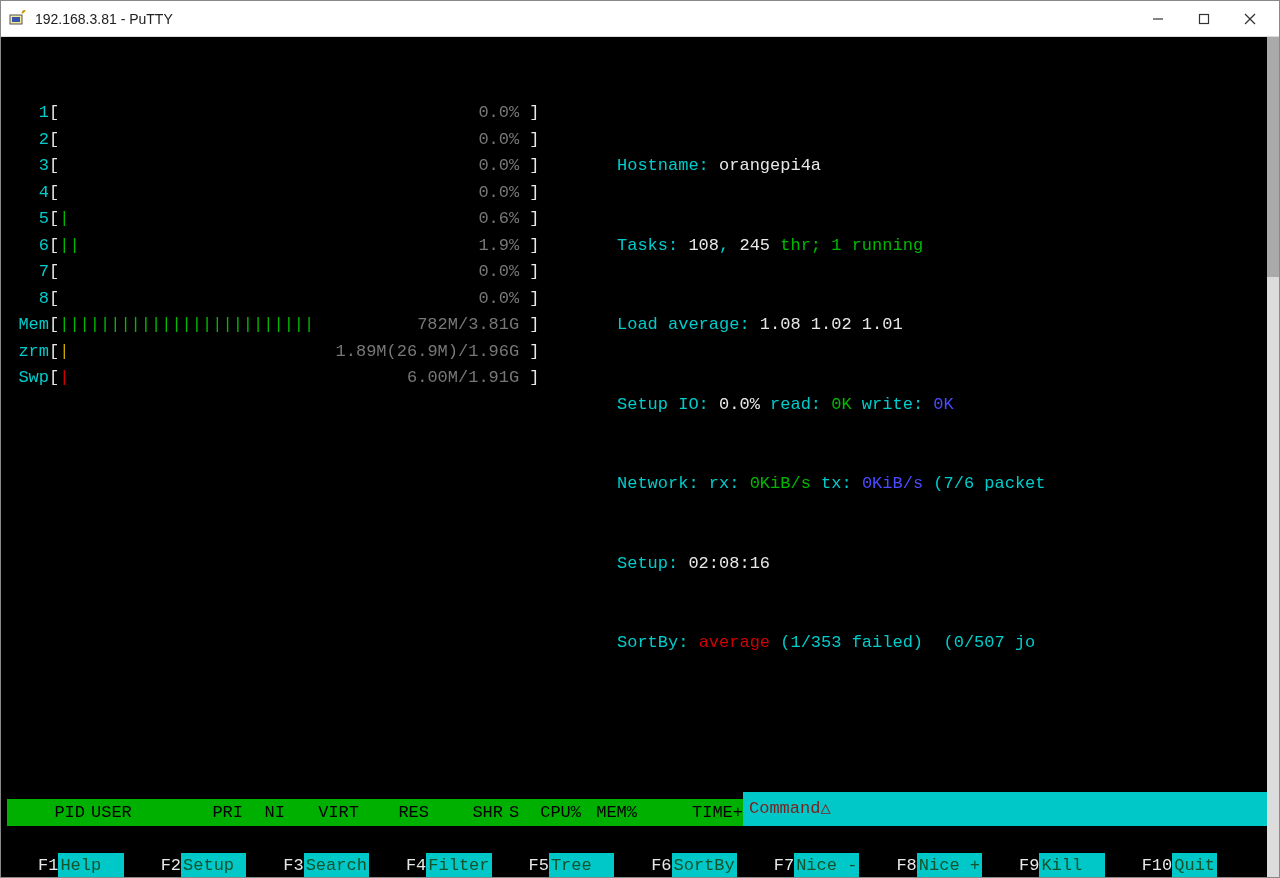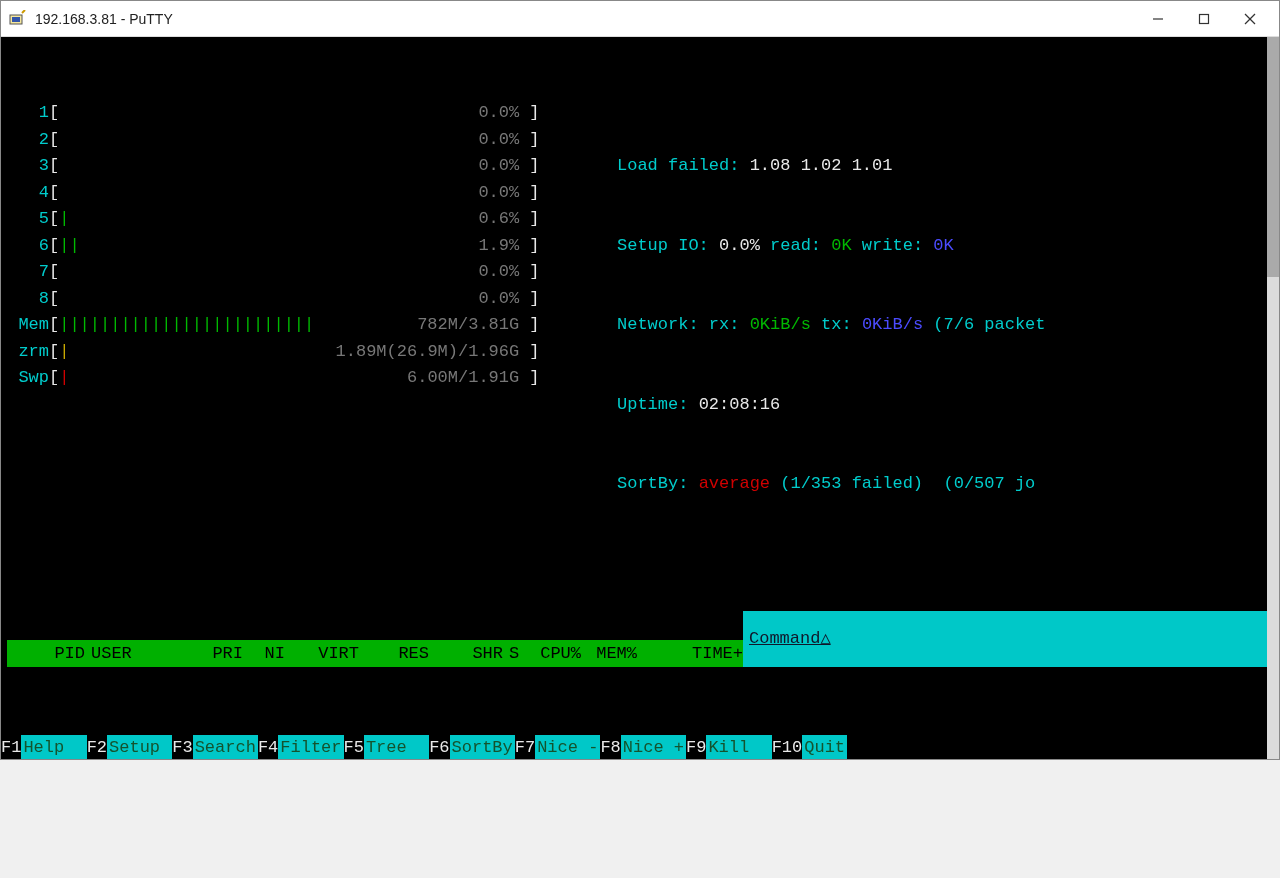--- a/index.html
+++ b/index.html
@@ -5,21 +5,21 @@
   * { margin: 0; padding: 0; box-sizing: border-box; }
   body {
     font-family: "Segoe UI", Tahoma, sans-serif;
     background: #f0f0f0;
     width: 1280px;
     height: 878px;
     overflow: hidden;
   }
   .window {
     width: 1280px;
-    height: 760px;
+    height: 878px;
     background: #fff;
     border: 1px solid #888;
     display: flex;
     flex-direction: column;
   }
   .titlebar {
     height: 36px;
     background: #fff;
     display: flex;
     align-items: center;
@@ -81,21 +81,21 @@
 
   .tabs-header {
     background: #00b000;
     color: #000;
     display: flex;
     height: 27px;
     align-items: flex-end;
     margin-top: 10px;
   }
   .th { text-align: right; }
-  .th-cmd { color: #0f172a; background: #00c8c8; padding: 15px 4px; text-align: left; text-decoration: underline; }
+  .th-cmd { color: #7f1d1d; background: #00c8c8; padding: 4px 4px; text-align: left; }
 
   .c-pid { width: 78px; }
   .c-user { width: 108px; text-align: left; padding-left: 6px; }
   .c-pri { width: 50px; }
   .c-ni { width: 42px; }
   .c-virt { width: 74px; }
   .c-res { width: 70px; }
   .c-shr { width: 74px; }
   .c-s { width: 22px; text-align: center; }
   .c-cpu { width: 56px; }
@@ -107,21 +107,21 @@
     position: absolute;
     bottom: 0;
     left: 0;
     right: 0;
     display: flex;
     height: 22px;
     background: #000;
     align-items: center;
     font-size: 17px;
   }
-  .fkey { color: #e8e8e8; }
+  .fkey { color: #e8e8e8; margin-left: 37px; }
   .flbl { background: #00c8c8; color: #14532d; padding: 0 2px; }
   .fslot { display: flex; }
   .scrollbar { position: absolute; right: 0; top: 0; bottom: 0; width: 12px; background: #dcdcdc; }
   .scroll-thumb { position: absolute; top: 0; width: 100%; height: 240px; background: #aaa; }
 </style>
 </head>
 <body>
 
 <div class="window">
   <div class="titlebar">
@@ -148,24 +148,26 @@
           <line x1="1" y1="1" x2="11" y2="11" stroke="#333" stroke-width="1.3"></line>
           <line x1="11" y1="1" x2="1" y2="11" stroke="#333" stroke-width="1.3"></line>
         </svg>
     </div>
   </div>
 
   <div class="term">
     <div class="top">
       <div class="topleft" id="cpu-meters"><div class="meter-row"><span class="meter-label">1</span><span class="white">[</span><span class="meter-bar"><span class="green"></span><span class="meter-val">0.0%</span></span><span class="white">]</span></div><div class="meter-row"><span class="meter-label">2</span><span class="white">[</span><span class="meter-bar"><span class="green"></span><span class="meter-val">0.0%</span></span><span class="white">]</span></div><div class="meter-row"><span class="meter-label">3</span><span class="white">[</span><span class="meter-bar"><span class="green"></span><span class="meter-val">0.0%</span></span><span class="white">]</span></div><div class="meter-row"><span class="meter-label">4</span><span class="white">[</span><span class="meter-bar"><span class="green"></span><span class="meter-val">0.0%</span></span><span class="white">]</span></div><div class="meter-row"><span class="meter-label">5</span><span class="white">[</span><span class="meter-bar"><span class="green">|</span><span class="meter-val">0.6%</span></span><span class="white">]</span></div><div class="meter-row"><span class="meter-label">6</span><span class="white">[</span><span class="meter-bar"><span class="green">||</span><span class="meter-val">1.9%</span></span><span class="white">]</span></div><div class="meter-row"><span class="meter-label">7</span><span class="white">[</span><span class="meter-bar"><span class="green"></span><span class="meter-val">0.0%</span></span><span class="white">]</span></div><div class="meter-row"><span class="meter-label">8</span><span class="white">[</span><span class="meter-bar"><span class="green"></span><span class="meter-val">0.0%</span></span><span class="white">]</span></div><div class="meter-row"><span class="meter-label">Mem</span><span class="white">[</span><span class="meter-bar"><span class="green">|||||||||||||||||||||||||</span><span class="meter-val">782M/3.81G</span></span><span class="white">]</span></div><div class="meter-row"><span class="meter-label">zrm</span><span class="white">[</span><span class="meter-bar"><span class="orange">|</span><span class="meter-val">1.89M(26.9M)/1.96G</span></span><span class="white">]</span></div><div class="meter-row"><span class="meter-label">Swp</span><span class="white">[</span><span class="meter-bar"><span class="red">|</span><span class="meter-val">6.00M/1.91G</span></span><span class="white">]</span></div></div>
       <div class="topright">
-        <div><span class="cyan">Load failed: </span><span class="white">1.08</span> <span class="white">1.02</span> <span class="white">1.01</span></div>
+        <div><span class="cyan">Hostname: </span><span class="white">orangepi4a</span></div>
+        <div><span class="cyan">Tasks: </span><span class="white">108</span><span class="cyan">, </span><span class="white">245</span><span class="green"> thr; </span><span class="green">1</span><span class="green"> running</span></div>
+        <div><span class="cyan">Load average: </span><span class="white">1.08</span> <span class="white">1.02</span> <span class="white">1.01</span></div>
         <div><span class="cyan">Setup IO: </span><span class="white">0.0%</span><span class="cyan"> read: </span><span class="green">0K</span><span class="cyan"> write: </span><span class="blue">0K</span></div>
         <div><span class="cyan">Network: </span><span class="cyan">rx: </span><span class="green">0KiB/s</span><span class="cyan"> tx: </span><span class="blue">0KiB/s</span><span class="cyan"> (7/6 packet</span></div>
-        <div><span class="cyan">Uptime: </span><span class="white">02:08:16</span></div>
+        <div><span class="cyan">Setup: </span><span class="white">02:08:16</span></div>
         <div><span class="cyan">SortBy: </span><span class="red">average</span><span class="cyan"> (1/353 failed)</span><span class="cyan">  (0/507 jo</span></div>
       </div>
     </div>
 
     <div class="tabs-header">
       <div class="th c-pid">PID</div>
       <div class="th c-user" style="text-align:left">USER</div>
       <div class="th c-pri">PRI</div>
       <div class="th c-ni">NI</div>
       <div class="th c-virt">VIRT</div>

